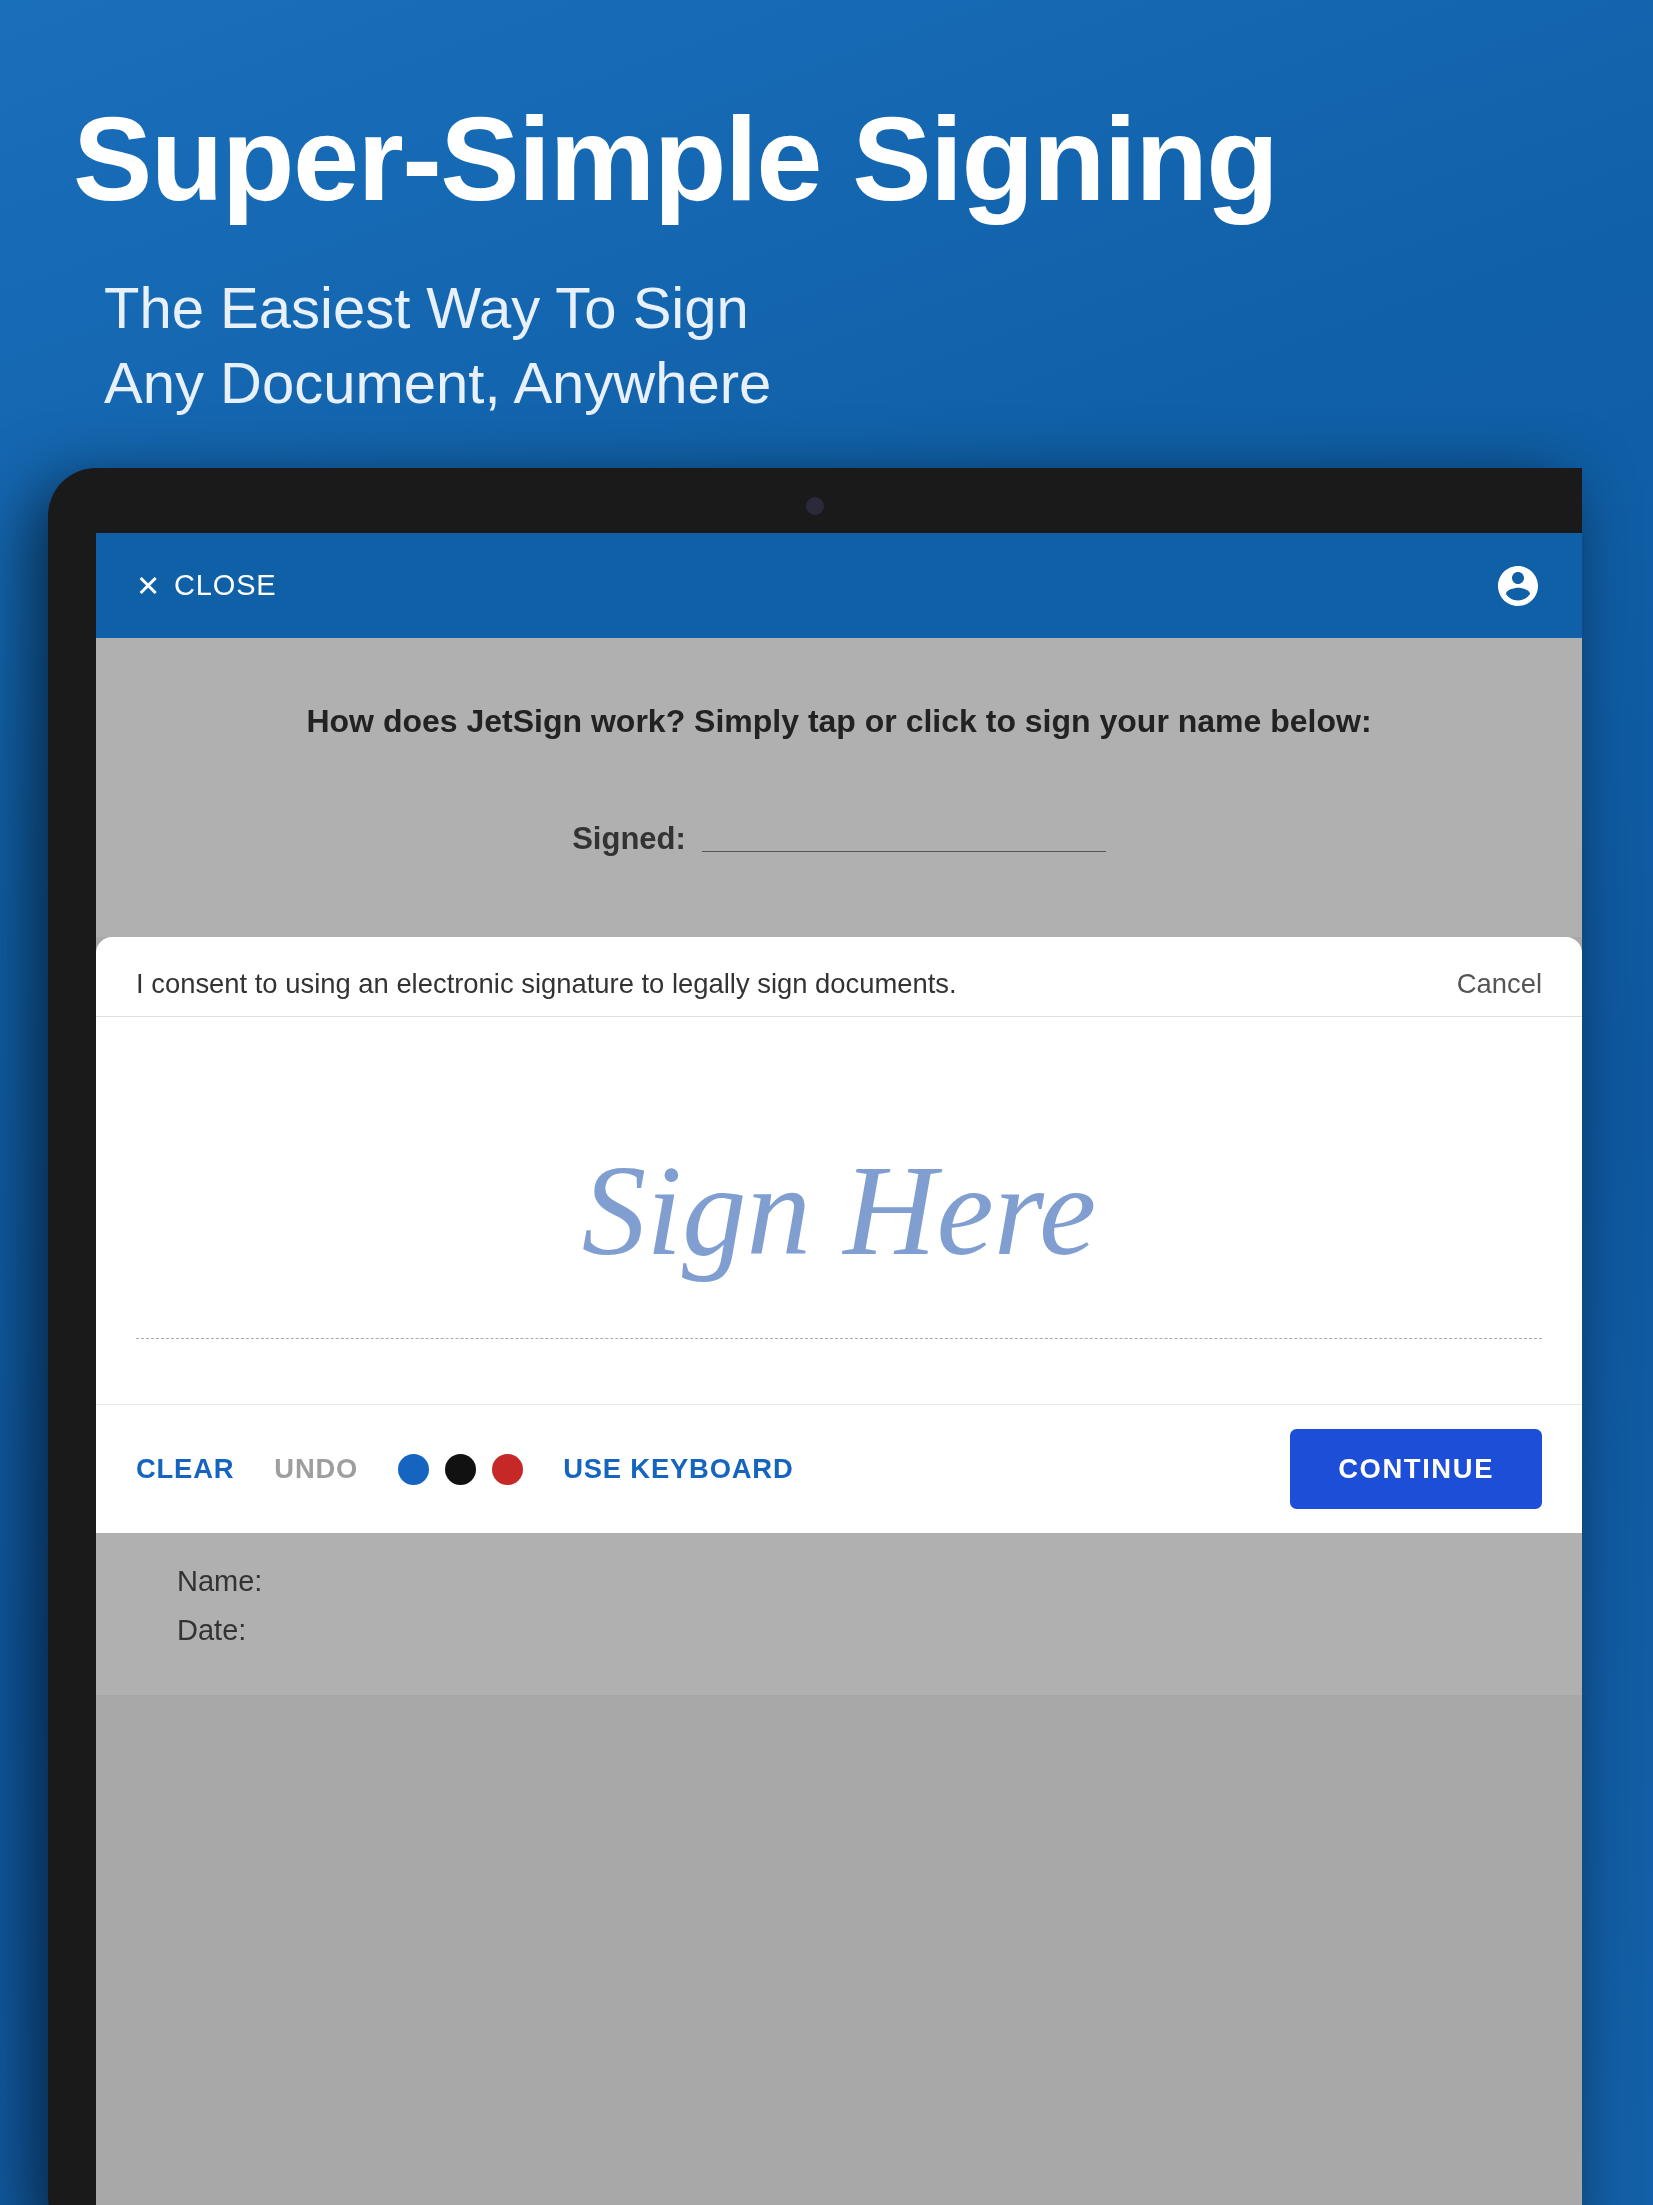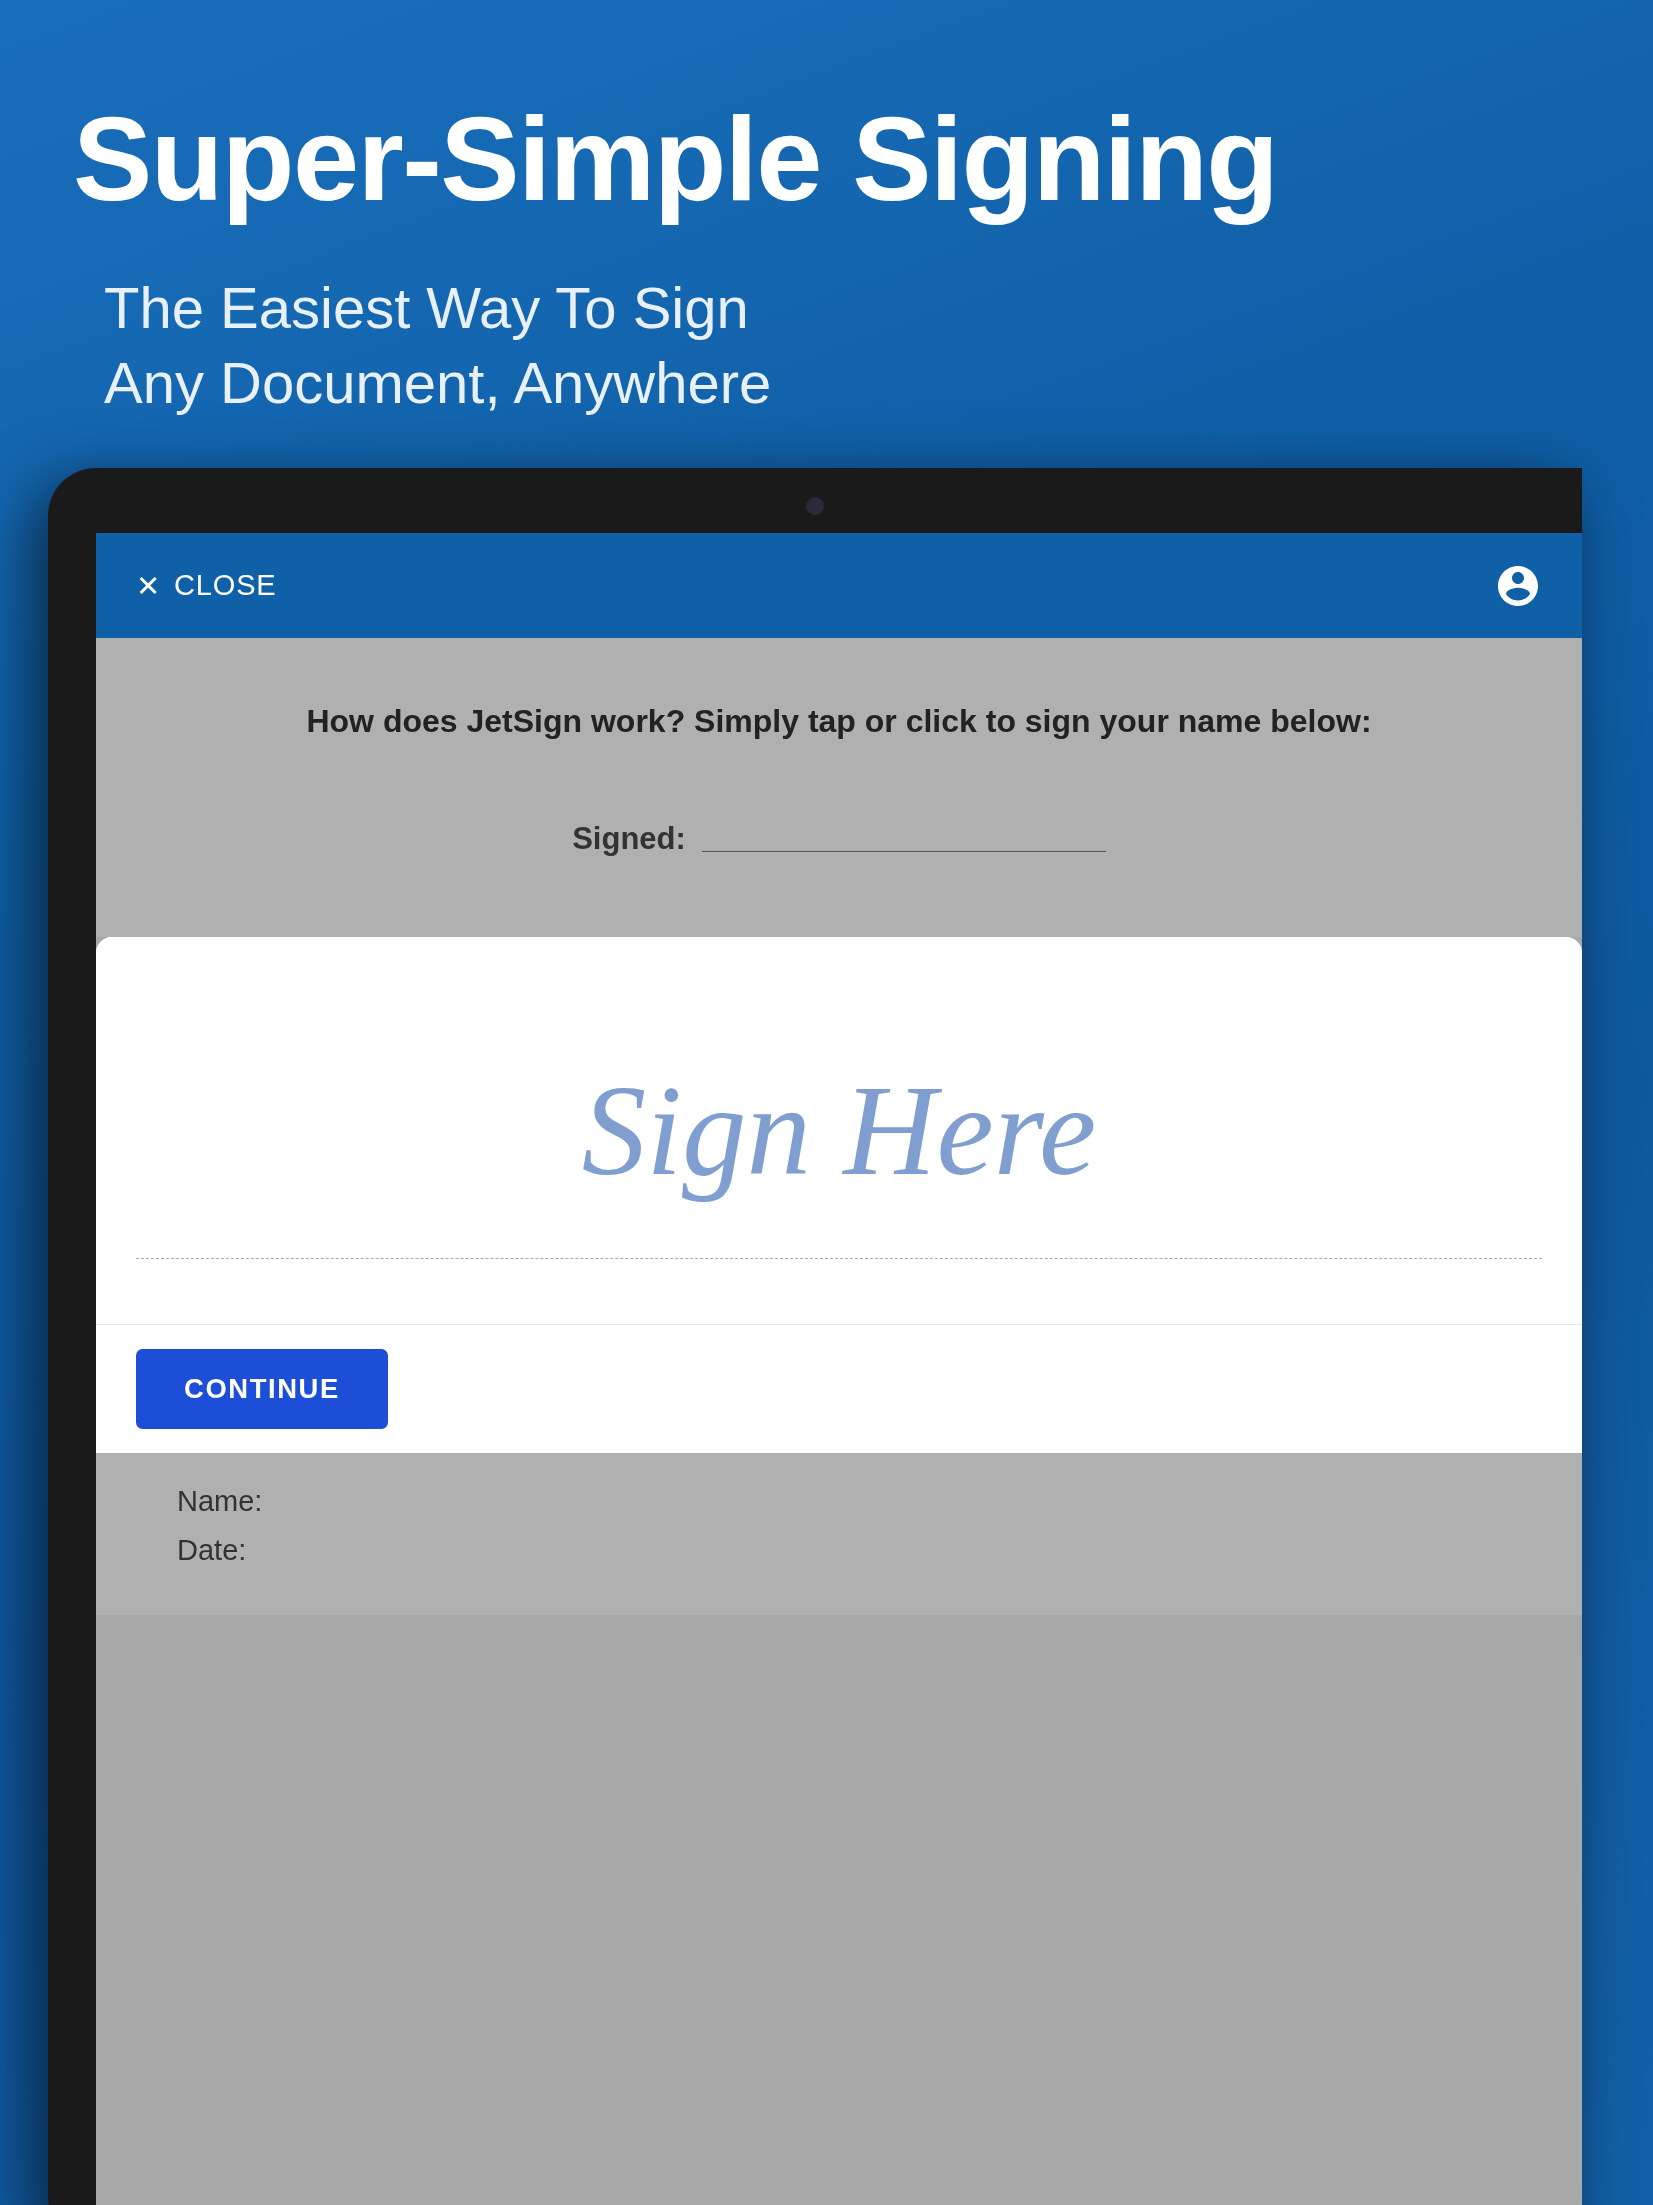--- a/index.html
+++ b/index.html
@@ -324,27 +324,41 @@
         <p class="doc-instruction">How does JetSign work? Simply tap or click to sign your name below:</p>
 
         <div class="signed-line">
           <span class="signed-label">Signed:</span>
           <div class="signed-underline"></div>
         </div>
       </div>
 
       <div class="sig-modal">
 
+        <div class="sig-modal-header">
+          <span class="consent-text">I consent to using an electronic signature to legally sign documents.</span>
+          <span class="cancel-btn">Cancel</span>
+        </div>
 
         <div class="sig-pad">
           <span class="sign-here-text">Sign Here</span>
           <div class="sig-baseline"></div>
         </div>
 
         <div class="sig-toolbar">
+          <div class="sig-toolbar-left">
+            <span class="tool-btn-text clear-btn-text">CLEAR</span>
+            <span class="tool-btn-text undo-btn-text">UNDO</span>
+            <div class="color-dots">
+              <div class="color-dot dot-blue"></div>
+              <div class="color-dot dot-black"></div>
+              <div class="color-dot dot-red"></div>
+            </div>
+            <span class="keyboard-btn">USE KEYBOARD</span>
+          </div>
 
           <button class="continue-btn">CONTINUE</button>
         </div>
       </div>
 
       <div class="doc-fields">
         <div class="doc-field-row">Name:</div>
         <div class="doc-field-row">Date:</div>
       </div>
 

